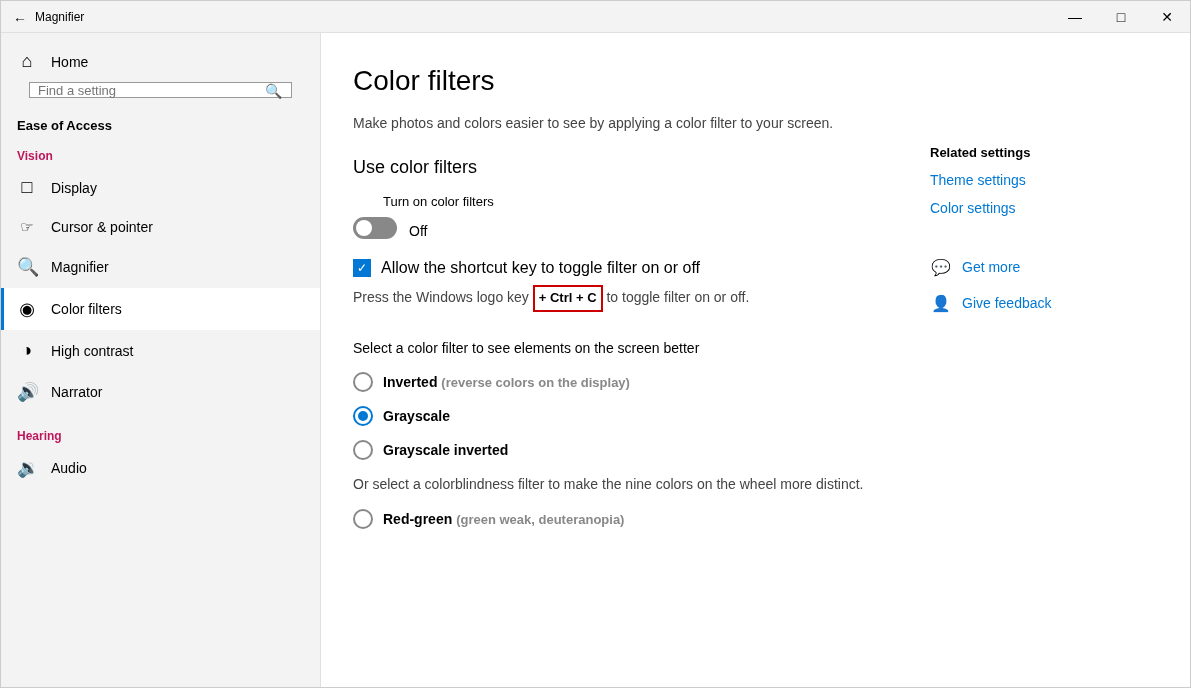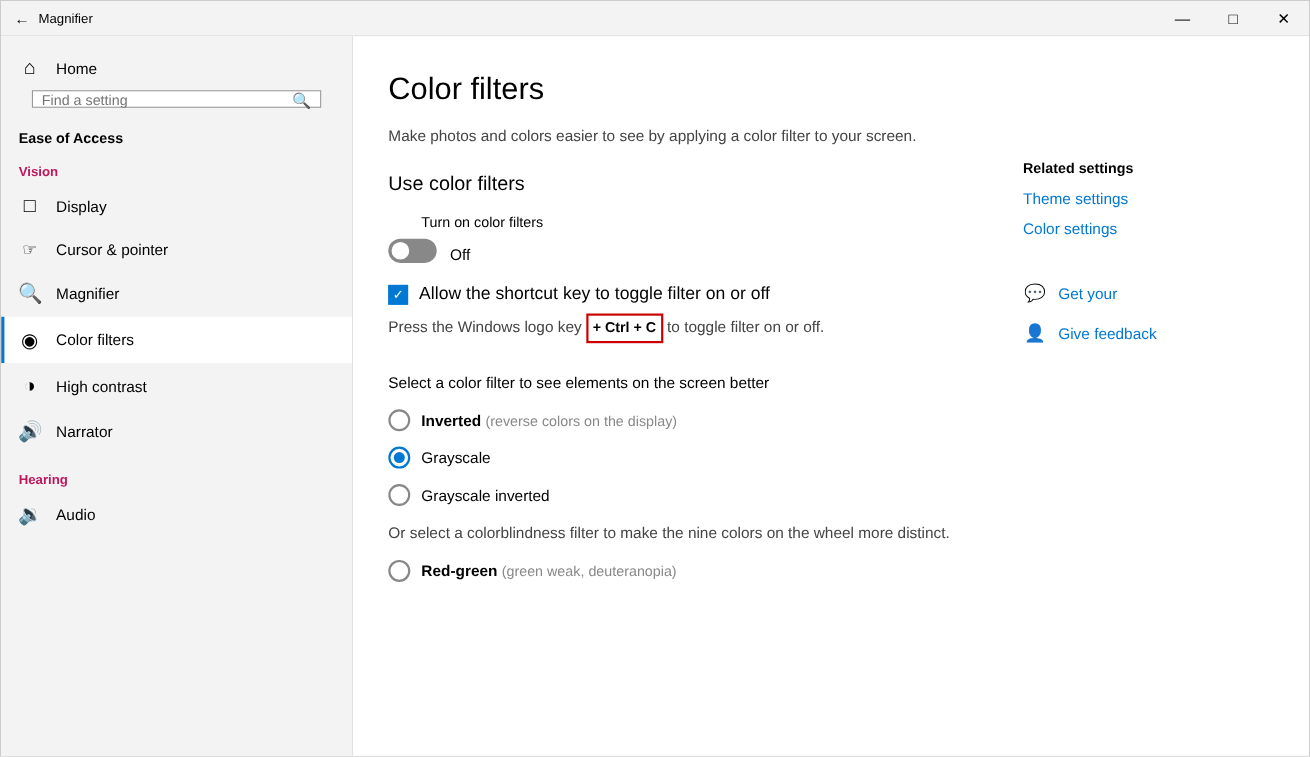--- a/index.html
+++ b/index.html
@@ -265,20 +265,21 @@
     }
     .radio-inner {
       width: 10px;
       height: 10px;
       border-radius: 50%;
       background: #0078d4;
     }
     .radio-label {
       font-size: 14px;
       color: #000;
+      font-weight: bold;
     }
     .radio-label .sub {
       color: #888;
       font-size: 13px;
     }
     .colorblind-label {
       font-size: 14px;
       color: #444;
       margin-bottom: 14px;
       line-height: 1.5;
@@ -461,21 +462,21 @@
       </div>
 
       <div class="right-panel">
         <div class="related-settings-title">Related settings</div>
         <a class="related-link">Theme settings</a>
         <a class="related-link">Color settings</a>
 
         <div class="help-section">
           <div class="help-item">
             <span class="help-icon">💬</span>
-            <a class="help-link">Get your</a>
+            <a class="help-link">Get more</a>
           </div>
           <div class="help-item">
             <span class="help-icon">👤</span>
             <a class="help-link">Give feedback</a>
           </div>
         </div>
       </div>
     </div>
   </div>
 </div>

